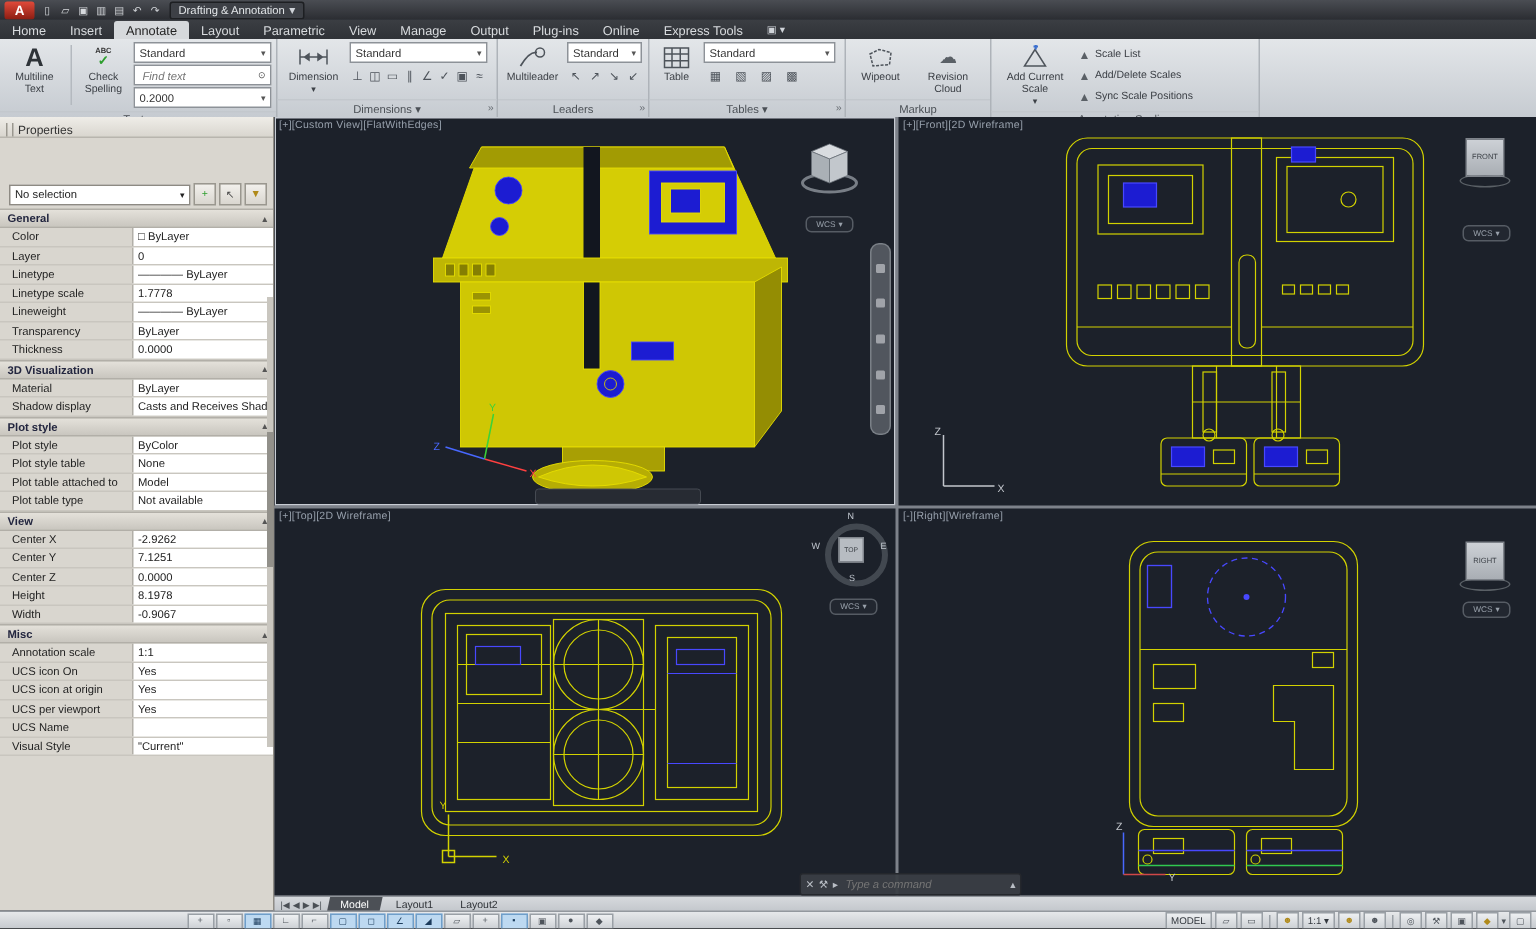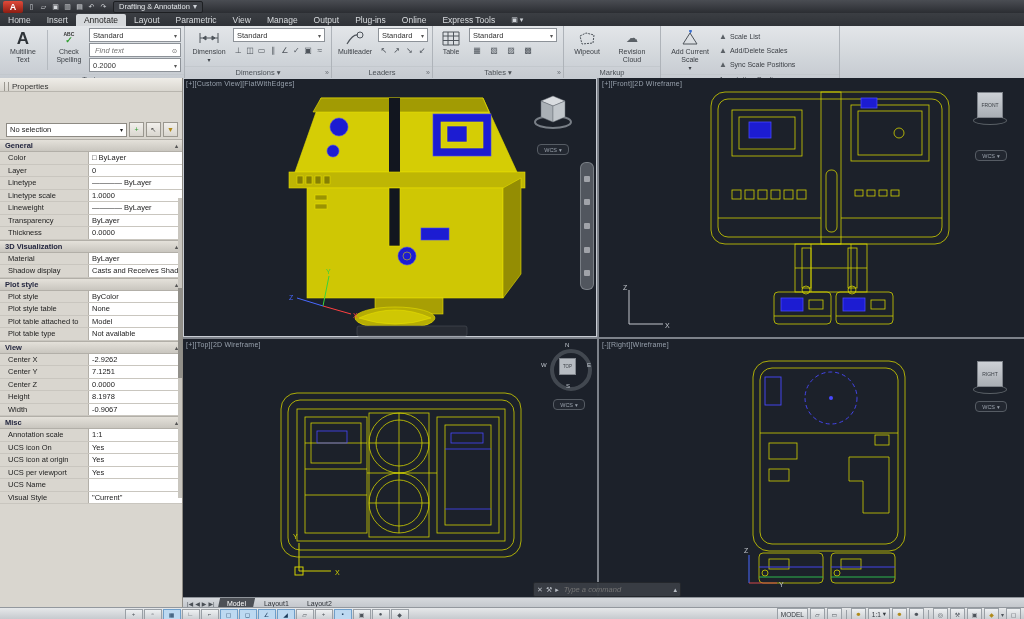--- a/index.html
+++ b/index.html
@@ -387,21 +387,21 @@
         <div class="prow">
         <div class="plabel">Layer</div>
         <div class="pval">0</div>
       </div>
         <div class="prow">
         <div class="plabel">Linetype</div>
         <div class="pval">———— ByLayer</div>
       </div>
         <div class="prow">
         <div class="plabel">Linetype scale</div>
-        <div class="pval">1.0000</div>
+        <div class="pval">1.7778</div>
       </div>
         <div class="prow">
         <div class="plabel">Lineweight</div>
         <div class="pval">———— ByLayer</div>
       </div>
         <div class="prow">
         <div class="plabel">Transparency</div>
         <div class="pval">ByLayer</div>
       </div>
         <div class="prow">

